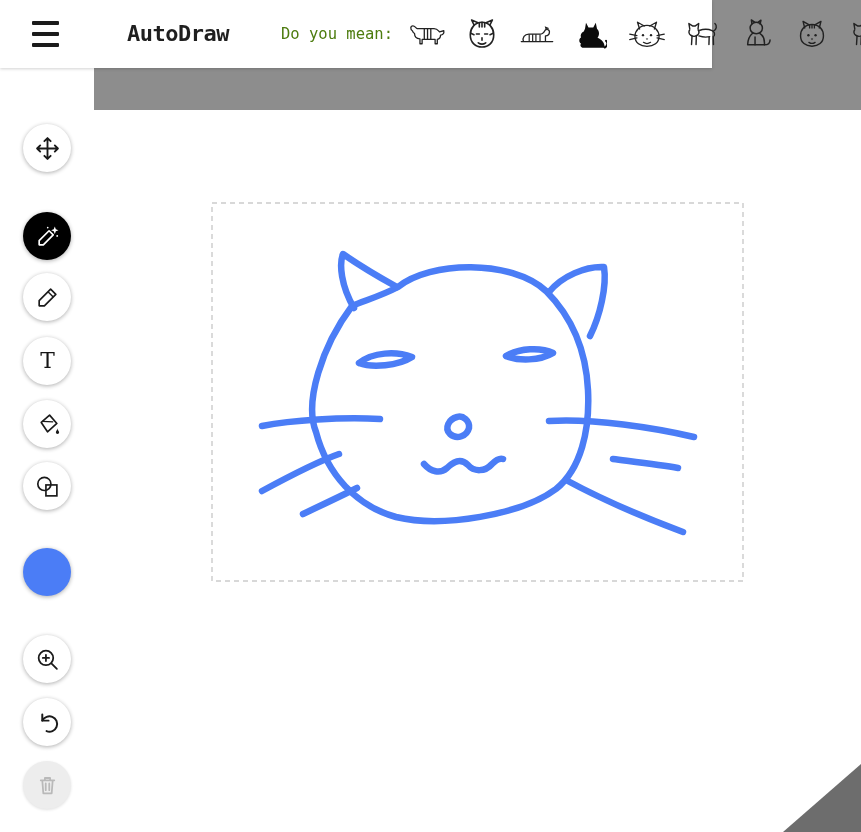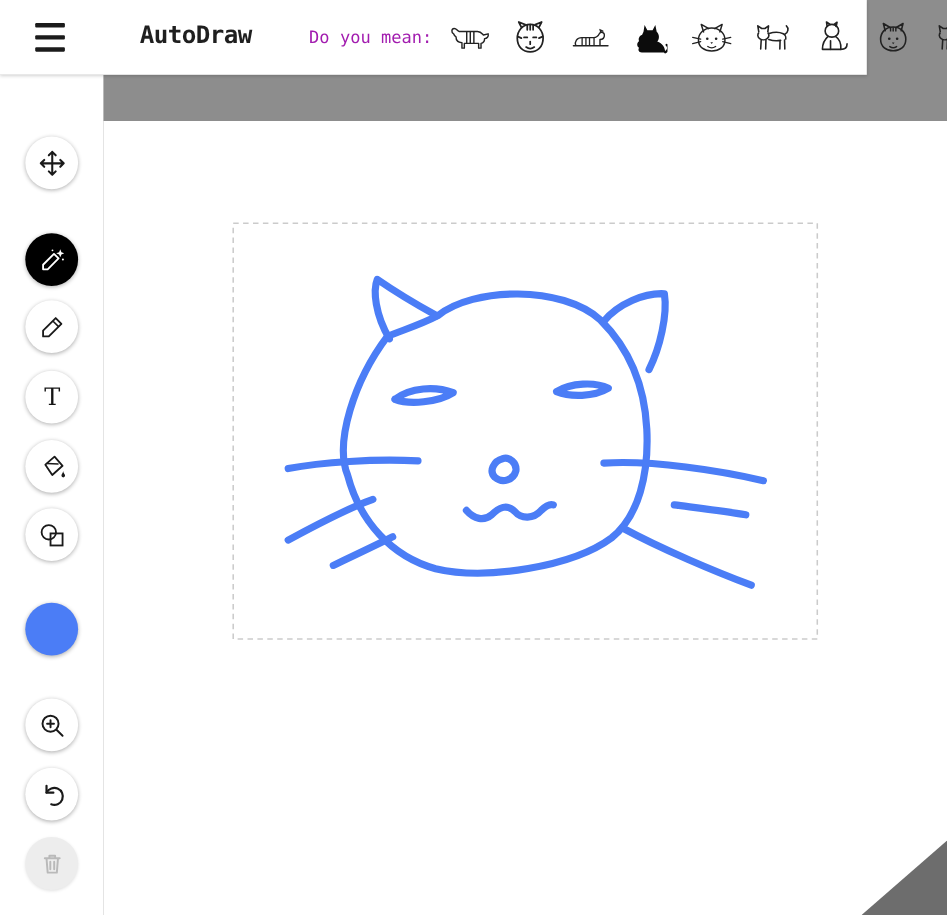--- a/index.html
+++ b/index.html
@@ -3,36 +3,36 @@
 <meta charset="utf-8">
 <style>
   html,body{margin:0;padding:0;}
   body{
     width:861px;height:832px;position:relative;overflow:hidden;
     background:#8d8d8d;
     font-family:"DejaVu Sans Mono","Liberation Mono",monospace;
   }
   
   .header{
-    position:absolute;left:0;top:0;width:788px;height:68px;background:#ffffff;
+    position:absolute;left:0;top:0;width:712px;height:68px;background:#ffffff;
     z-index:50;box-shadow:0 1px 3px rgba(0,0,0,.18);
   }
   .menu-btn{
     position:absolute;left:29px;top:17px;width:34px;height:34px;
     background:none;border:none;padding:4px 3px;cursor:pointer;
     display:flex;flex-direction:column;justify-content:space-between;
   }
   .menu-btn span{display:block;width:27px;height:3.6px;background:#1b1b1b;border-radius:1px;}
   .app-title{
     position:absolute;left:127px;top:50%;transform:translateY(-54%);
     font-size:22px;font-weight:bold;color:#1f1f1f;letter-spacing:-0.5px;
   }
   .dym{
     position:absolute;left:281px;top:50%;transform:translateY(-52%);
-    font-size:15.5px;color:#a21caf;
+    font-size:15.5px;color:#4d7c0f;
   }
   .sugg-list{
     position:absolute;left:407px;top:0;height:68px;width:500px;
     display:flex;align-items:center;gap:15px;
   }
   .sugg{
     width:40px;height:44px;flex:0 0 40px;background:none;border:none;padding:0;
     display:flex;align-items:center;justify-content:center;cursor:pointer;
   }
   

